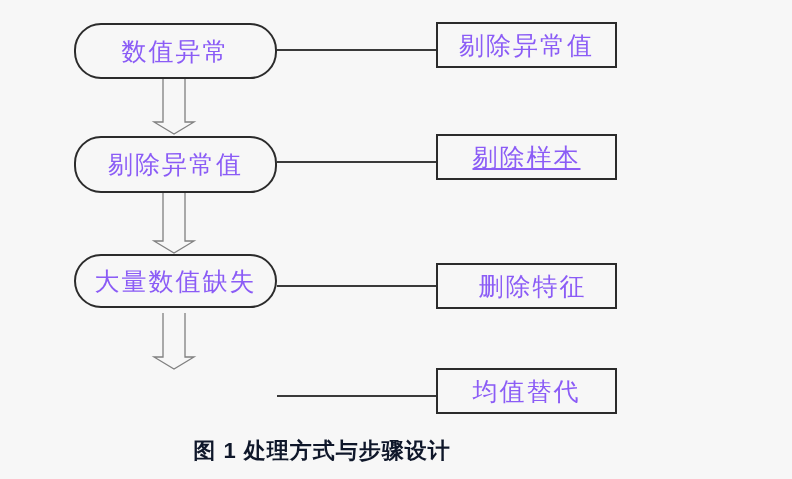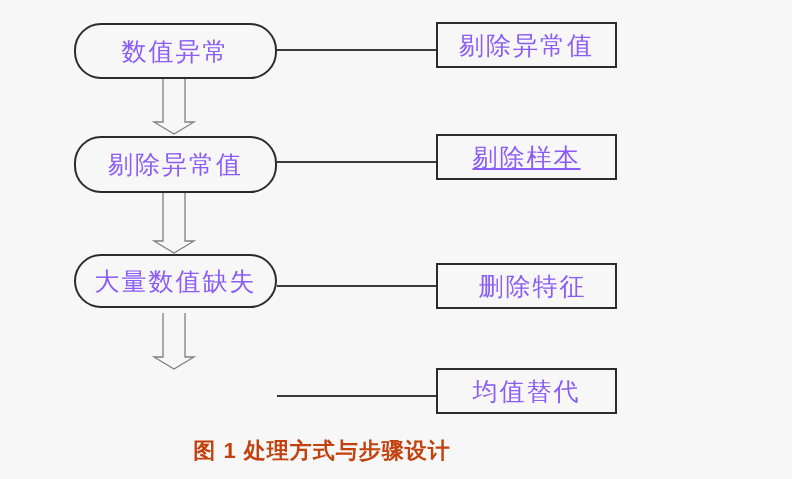--- a/index.html
+++ b/index.html
@@ -55,21 +55,21 @@
   }
   .caption {
     position: absolute;
     top: 436px;
     left: 0;
     width: 644px;
     text-align: center;
     font-family: "Liberation Sans", "DejaVu Sans", sans-serif;
     font-weight: bold;
     font-size: 22px;
-    color: #c2410c;
+    color: #0f172a;
     letter-spacing: 1px;
   }
 </style>
 </head>
 <body>
 
 <div class="stage">
 
   <div class="node rounded b1c">
     <span>数值异常</span>

